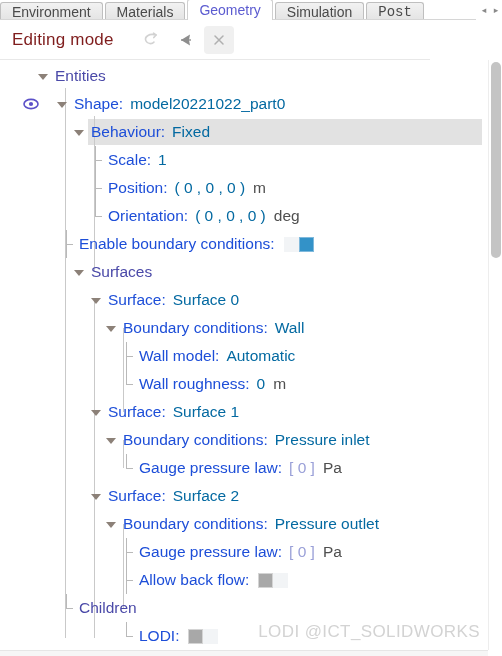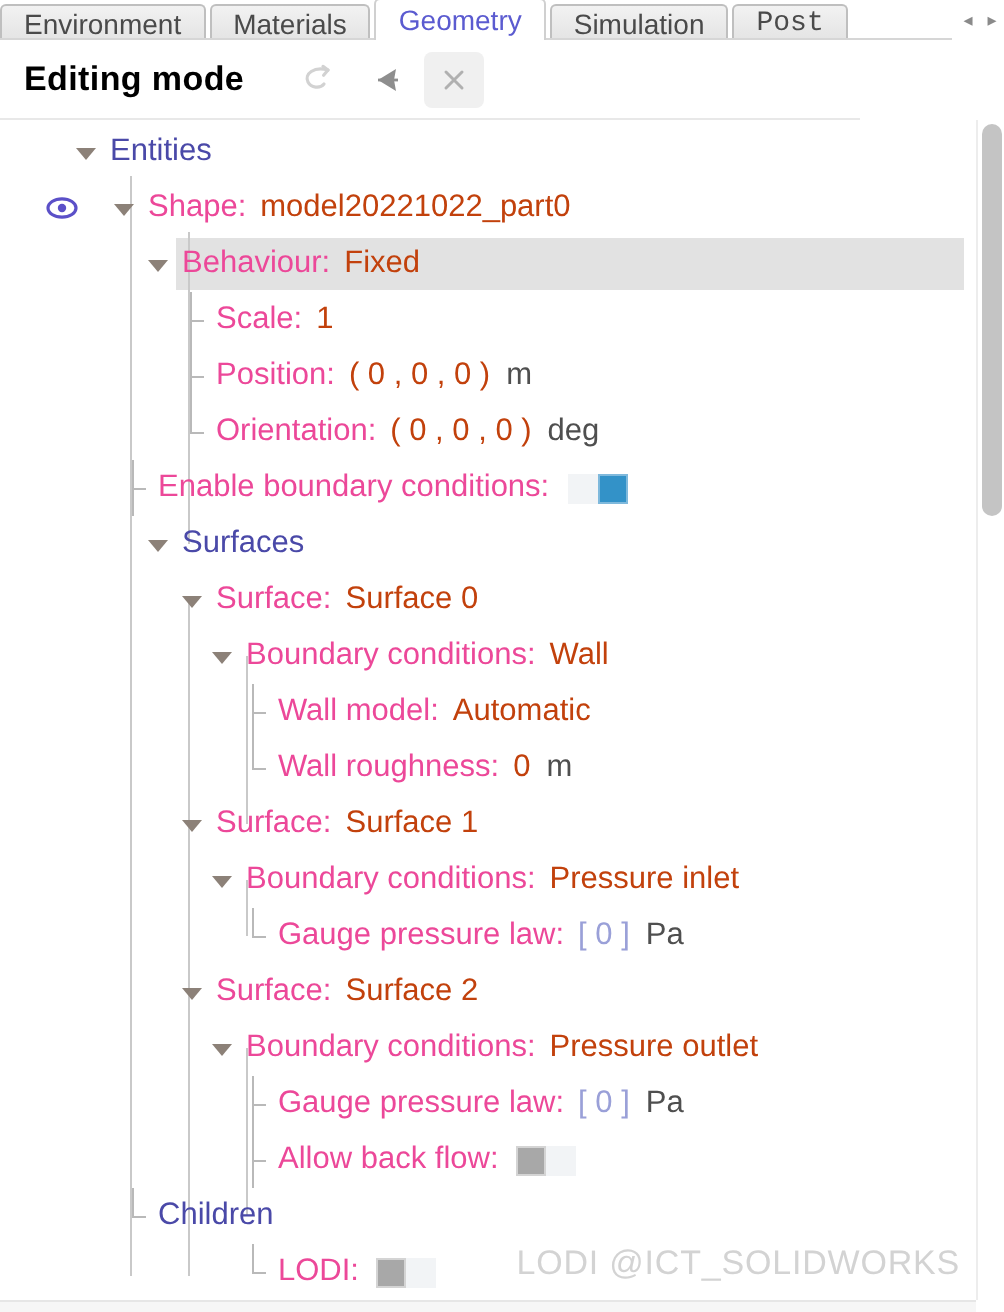--- a/index.html
+++ b/index.html
@@ -88,23 +88,23 @@
     position: absolute;
     top: 20px; left: 0;
     width: 502px;
     height: 40px;
     background: #ffffff;
     display: flex;
     align-items: center;
     padding-left: 12px;
   }
   .editing-label {
-    color: #000000;
+    color: #7f1d1d;
     font-size: 17px;
-    font-weight: 700;
+    font-weight: 400;
     letter-spacing: .2px;
   }
   .hdr-icons {
     display: flex;
     align-items: center;
     margin-left: 22px;
     gap: 4px;
   }
   .icon-btn {
     width: 30px; height: 28px;
@@ -202,22 +202,22 @@
   }
 
   
   .guide {
     position: absolute;
     width: 1px;
     background: #c9c9c9;
     z-index: 1;
   }
 
-  .lbl   { color: #ec4899; }
-  .val   { color: #c2410c; margin-left: 7px; }
+  .lbl   { color: #1d4ed8; }
+  .val   { color: #0369a1; margin-left: 7px; }
   .unit  { color: #4f4f4f; margin-left: 8px; }
   .node  { color: #4a49a8; font-weight: 500; }
   .bracket { color: #9aa0d8; }
 
   
   .toggle {
     display: inline-block;
     width: 30px; height: 15px;
     margin-left: 9px;
     background: #f2f4f6;

